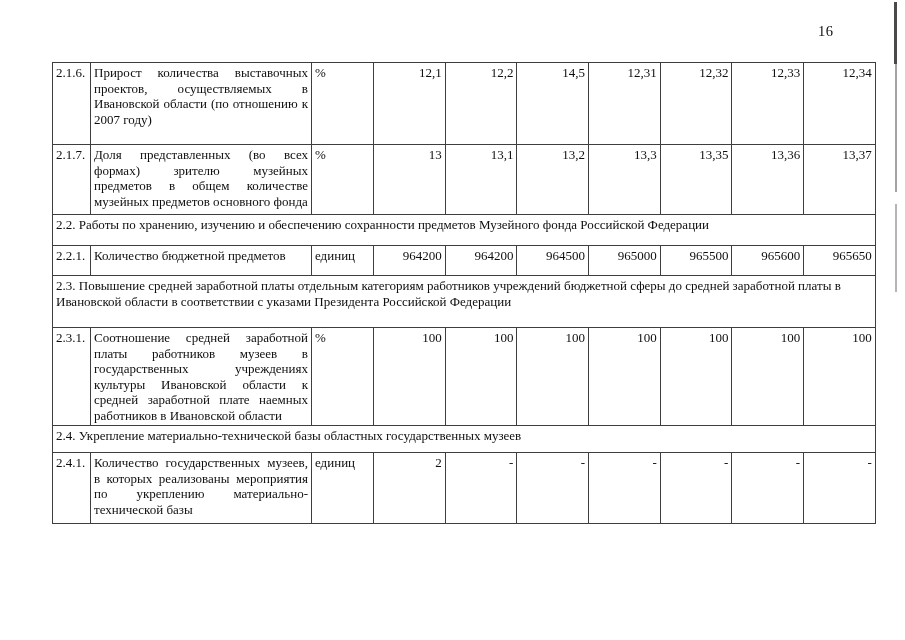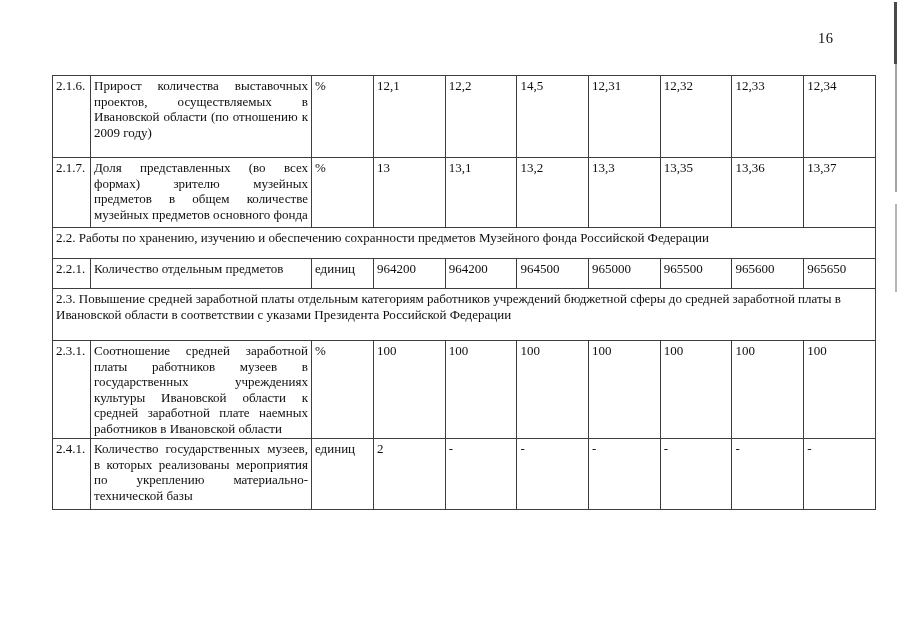--- a/index.html
+++ b/index.html
@@ -7,47 +7,47 @@
     position: relative;
     width: 905px;
     height: 640px;
     background: #ffffff;
     font-family: "Liberation Serif", serif;
     color: #0e0e0e;
     overflow: hidden;
   }
   .page-number {
     position: absolute;
-    top: 30px;
+    top: 23px;
     left: 818px;
     font-size: 14.5px;
     letter-spacing: 0.5px;
   }
   table.doc-table {
     position: absolute;
     left: 52px;
-    top: 75px;
+    top: 62px;
     width: 823px;
     border-collapse: collapse;
     table-layout: fixed;
     border: 1.6px solid #343434;
   }
   table.doc-table td {
     border: 1px solid #3e3e3e;
     vertical-align: top;
     font-size: 13px;
     line-height: 15.5px;
     padding: 2px 3px;
     overflow: hidden;
     word-wrap: break-word;
   }
   td.num  { padding: 3px 2px 2px 3px; }
   td.desc { text-align: justify; padding: 3px 4px 2px 4px; }
   td.unit { text-align: justify; padding: 3px 3px; }
-  td.val  { text-align: left; padding: 4px 2px; }
+  td.val  { text-align: right; padding: 4px 2px; }
   td.section {
     padding: 6px 5px 5px 4px;
     line-height: 17px;
     text-align: left;
     margin-top: 35px;
   }
   
   .artifact { position: absolute; pointer-events: none; }
   .art-1 { left: 894px; top: 2px;   width: 3px;   height: 62px;  background: #4a4a4a; }
   .art-2 { left: 895px; top: 64px;  width: 2px;   height: 128px; background: #a3a3a3; }
@@ -70,21 +70,21 @@
         <col style="width:71.7px">
       <col style="width:71.7px">
         <col style="width:71.7px">
         <col style="width:71.7px">
         <col style="width:71.7px">
     </colgroup>
 
     <tbody>
         <tr style="height:82px">
       <td class="num">2.1.6.</td>
-      <td class="desc">Прирост количества выставочных проектов, осуществляемых в Ивановской области (по отношению к 2009 году)</td>
+      <td class="desc">Прирост количества выставочных проектов, осуществляемых в Ивановской области (по отношению к 2007 году)</td>
       <td class="unit">%</td>
       <td class="val">12,1</td>
       <td class="val">12,2</td>
       <td class="val">14,5</td>
       <td class="val">12,31</td>
       <td class="val">12,32</td>
       <td class="val">12,33</td>
       <td class="val">12,34</td>
     </tr>
 
@@ -101,21 +101,21 @@
       <td class="val">13,37</td>
     </tr>
 
 
     <tr style="height:31px">
       <td class="section" colspan="10">2.2. Работы по хранению, изучению и обеспечению сохранности предметов Музейного фонда Российской Федерации</td>
     </tr>
 
     <tr style="height:30px">
       <td class="num">2.2.1.</td>
-      <td class="desc">Количество отдельным предметов</td>
+      <td class="desc">Количество бюджетной предметов</td>
       <td class="unit">единиц</td>
       <td class="val">964200</td>
       <td class="val">964200</td>
       <td class="val">964500</td>
       <td class="val">965000</td>
       <td class="val">965500</td>
       <td class="val">965600</td>
       <td class="val">965650</td>
     </tr>
 
@@ -129,20 +129,23 @@
       <td class="unit">%</td>
       <td class="val">100</td>
       <td class="val">100</td>
       <td class="val">100</td>
       <td class="val">100</td>
       <td class="val">100</td>
       <td class="val">100</td>
       <td class="val">100</td>
     </tr>
 
+    <tr style="height:27px">
+      <td class="section" colspan="10">2.4. Укрепление материально-технической базы областных государственных музеев</td>
+    </tr>
 
     <tr style="height:71px">
       <td class="num">2.4.1.</td>
       <td class="desc">Количество государственных музеев, в которых реализованы мероприятия по укреплению материально-технической базы</td>
       <td class="unit">единиц</td>
       <td class="val">2</td>
       <td class="val">-</td>
       <td class="val">-</td>
       <td class="val">-</td>
       <td class="val">-</td>

